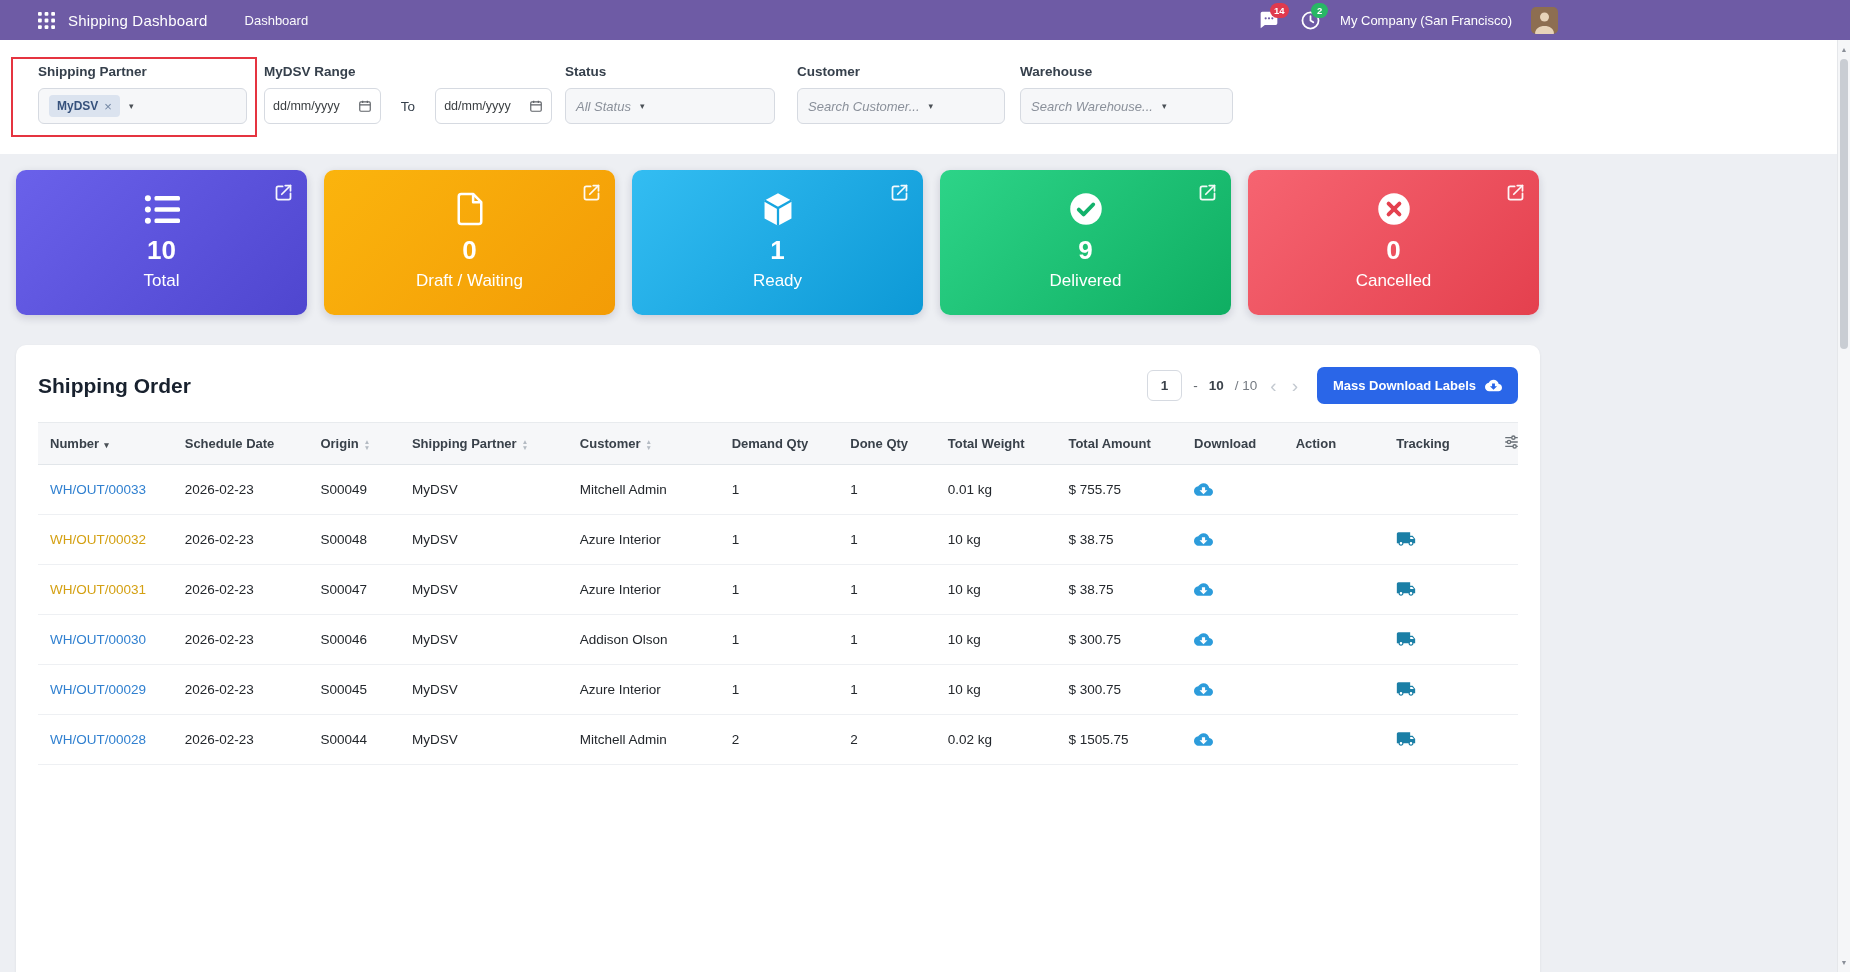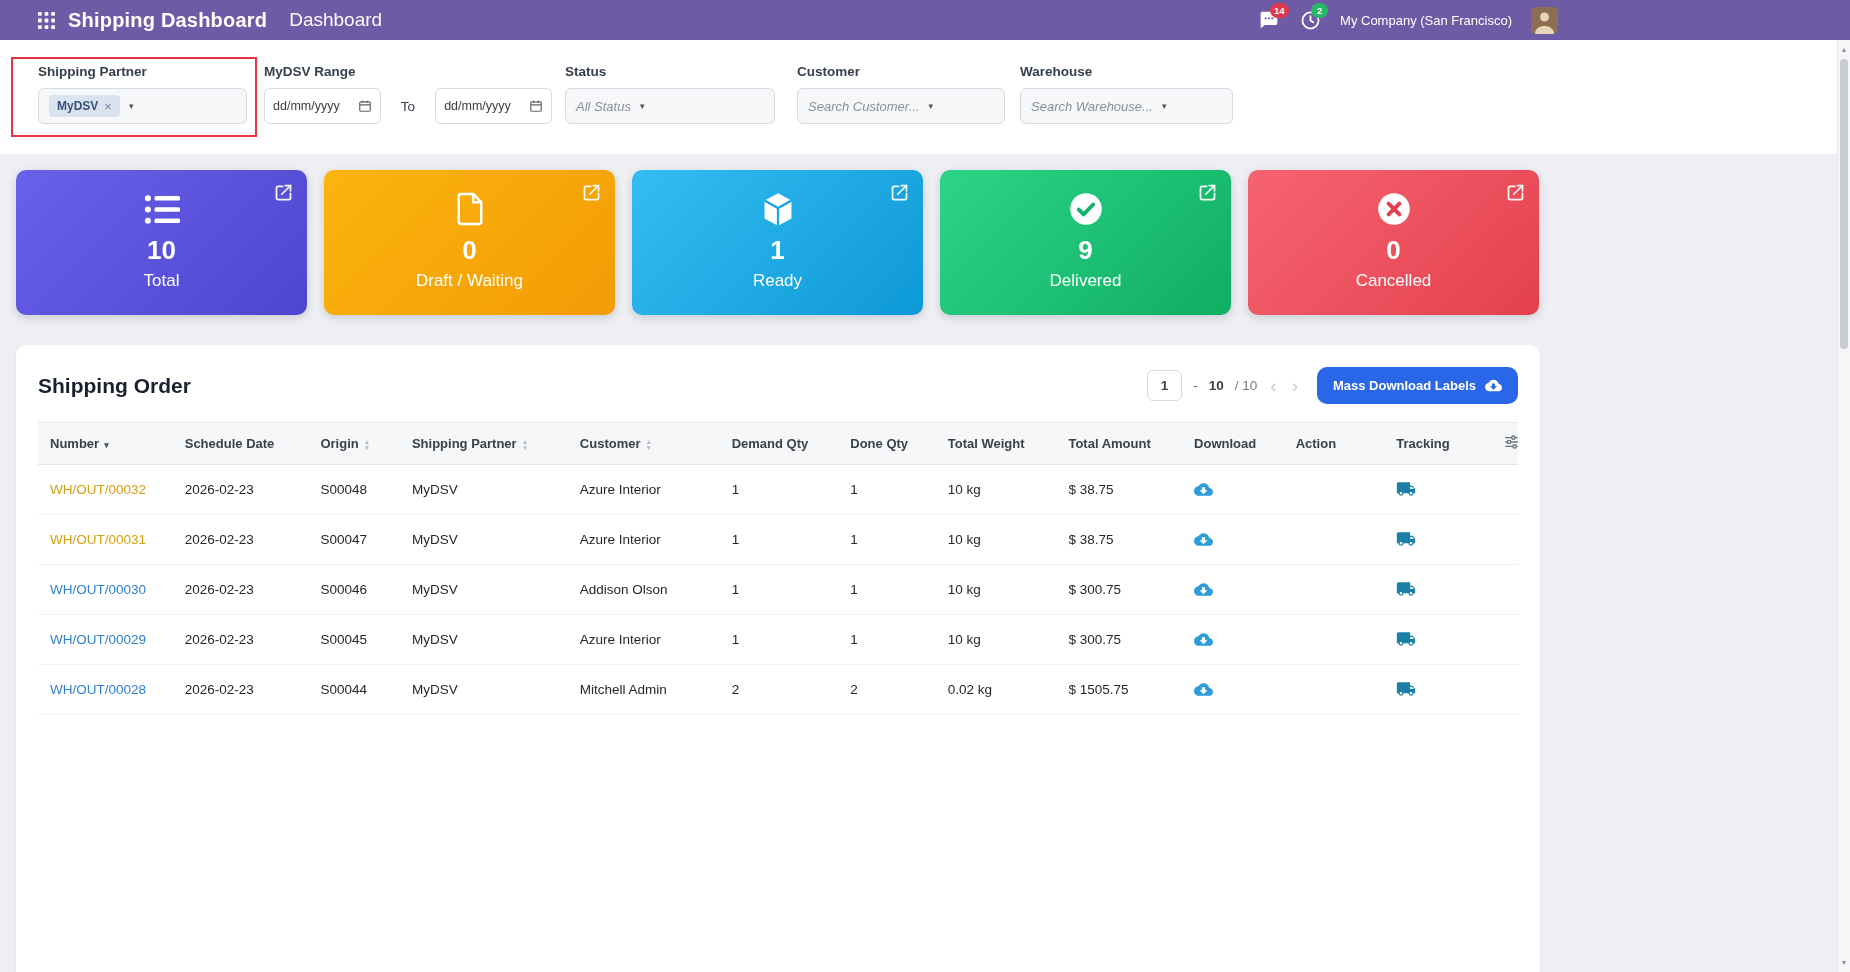--- a/index.html
+++ b/index.html
@@ -12,22 +12,22 @@
     -webkit-font-smoothing: antialiased;
   }
 
   
   .navbar {
     height: 40px; background: #6e5ba5; color: #fff;
     display: flex; align-items: center; padding-left: 38px;
   }
   .nav-left { display: flex; align-items: center; gap: 13px; }
   .apps { width: 17px; height: 17px; display: inline-flex; cursor: pointer; }
-  .brand { font-size: 20px; font-weight: 700; cursor: pointer; letter-spacing: .2px; }
-  .nav-item { font-size: 19px; margin-left: 9px; cursor: pointer; opacity: .97; }
+  .brand { font-size: 15px; font-weight: 400; cursor: pointer; letter-spacing: .2px; }
+  .nav-item { font-size: 13px; margin-left: 24px; cursor: pointer; opacity: .97; }
   .nav-right { margin-left: auto; margin-right: 292px; display: flex; align-items: center; gap: 19px; }
   .nav-ico { position: relative; width: 22px; height: 22px; display: inline-flex; align-items: center; justify-content: center; cursor: pointer; }
   .nav-ico svg { display: block; }
   .badge {
     position: absolute; top: -6px; left: 12px; min-width: 17px; height: 15px;
     border-radius: 8px; font-size: 9.5px; font-weight: 700; color: #fff;
     display: flex; align-items: center; justify-content: center; padding: 0 4px;
   }
   .badge-red { background: #e03a4e; }
   .badge-green { background: #28b765; }
@@ -344,21 +344,21 @@
       <div class="orders-title">Shipping Order</div>
       <div class="orders-right">
         <div class="pager">
           <span class="pg-box">1</span>
           <span class="pg-sep">-</span>
           <span class="pg-size">10</span>
           <span class="pg-total">/ 10</span>
           <span class="pg-nav">‹</span>
           <span class="pg-nav">›</span>
         </div>
-        <button class="btn-primary" style="background: rgb(42, 102, 232); border-radius: 10px;">
+        <button class="btn-primary" style="background: rgb(42, 102, 232);">
           <span>Mass Download Labels</span>
           <svg viewBox="0 0 24 24" width="17" height="17" fill="#fff">
             <path d="M19.35 10.04C18.67 6.59 15.64 4 12 4 9.11 4 6.6 5.64 5.35 8.04 2.34 8.36 0 10.91 0 14c0 3.31 2.69 6 6 6h13c2.76 0 5-2.24 5-5 0-2.64-2.05-4.78-4.65-4.96zM17 13l-5 5-5-5h3V9h4v4h3z"></path>
           </svg>
         </button>
       </div>
     </div>
 
     <table>
       <colgroup>
@@ -404,20 +404,37 @@
               <path d="M2 4h20M2 11h20M2 18h20"></path>
               <circle cx="15" cy="4" r="2.6" fill="#fff"></circle>
                 <circle cx="8" cy="11" r="2.6" fill="#fff"></circle>
                 <circle cx="17" cy="18" r="2.6" fill="#fff"></circle>
             </svg>
           </th>
         </tr>
       </thead>
       <tbody>
           <tr>
+            <td><a class="num-link" style="color:#3080d0">WH/OUT/00033</a></td>
+            <td>2026-02-23</td>
+            <td>S00049</td>
+            <td>MyDSV</td>
+            <td>Mitchell Admin</td>
+            <td>1</td>
+            <td>1</td>
+            <td>0.01 kg</td>
+            <td>$ 755.75</td>
+            <td class="icon-cell"><span style="cursor:pointer;display:inline-block"><svg width="19" height="19" viewBox="0 0 24 24" fill="#2d9cdb">
+                  <path d="M19.35 10.04C18.67 6.59 15.64 4 12 4 9.11 4 6.6 5.64 5.35 8.04 2.34 8.36 0 10.91 0 14c0 3.31 2.69 6 6 6h13c2.76 0 5-2.24 5-5 0-2.64-2.05-4.78-4.65-4.96zM17 13l-5 5-5-5h3V9h4v4h3z"></path>
+                </svg></span></td>
+            <td></td>
+            <td class="icon-cell"></td>
+            <td></td>
+          </tr>
+          <tr>
             <td><a class="num-link" style="color:#d4a012">WH/OUT/00032</a></td>
             <td>2026-02-23</td>
             <td>S00048</td>
             <td>MyDSV</td>
             <td>Azure Interior</td>
             <td>1</td>
             <td>1</td>
             <td>10 kg</td>
             <td>$ 38.75</td>
             <td class="icon-cell"><span style="cursor:pointer;display:inline-block"><svg width="19" height="19" viewBox="0 0 24 24" fill="#2d9cdb">

